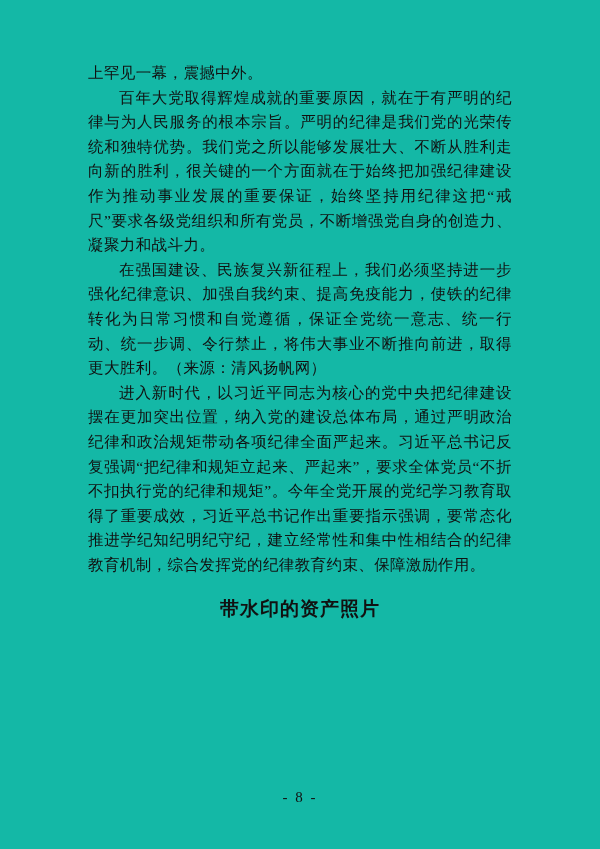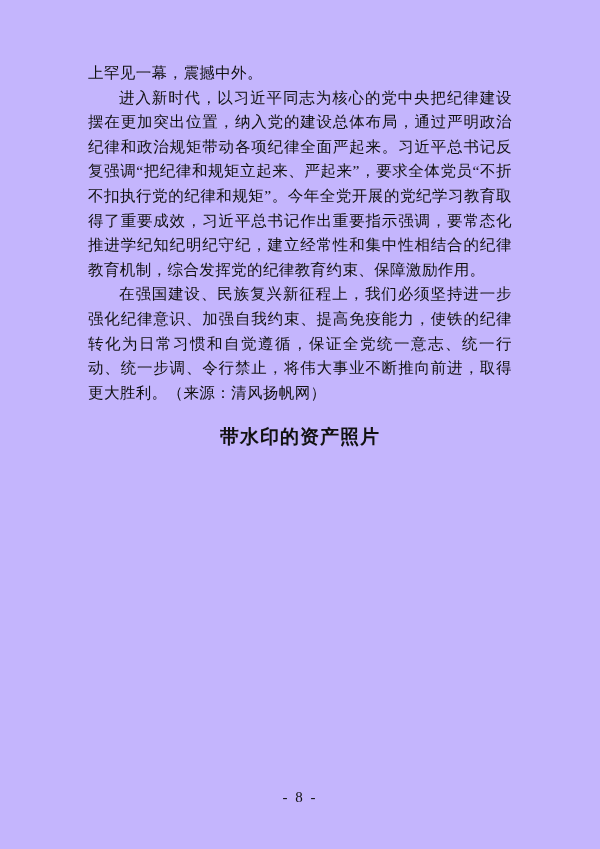--- a/index.html
+++ b/index.html
@@ -4,21 +4,21 @@
 <style>
   html, body {
     margin: 0;
     padding: 0;
     background: #ffffff;
   }
   .page {
     position: relative;
     width: 600px;
     height: 849px;
-    background: #c4b5fd;
+    background: #14b8a6;
     color: #111111;
     font-family: "Liberation Serif", "DejaVu Serif", serif;
     overflow: hidden;
     box-sizing: border-box;
   }
   .body-text {
     position: absolute;
     left: 88px;
     top: 61px;
     width: 424px;
@@ -65,24 +65,25 @@
 </style>
 </head>
 <body>
 
 <div class="page">
 
   <div class="body-text">
 
     <p>上罕见一幕，震撼中外。</p>
 
+    <p class="para-indent">百年大党取得辉煌成就的重要原因，就在于有严明的纪律与为人民服务的根本宗旨。严明的纪律是我们党的光荣传统和独特优势。我们党之所以能够发展壮大、不断从胜利走向新的胜利，很关键的一个方面就在于始终把加强纪律建设作为推动事业发展的重要保证，始终坚持用纪律这把“戒尺”要求各级党组织和所有党员，不断增强党自身的创造力、凝聚力和战斗力。</p>
+
+    <p class="para-indent">在强国建设、民族复兴新征程上，我们必须坚持进一步强化纪律意识、加强自我约束、提高免疫能力，使铁的纪律转化为日常习惯和自觉遵循，保证全党统一意志、统一行动、统一步调、令行禁止，将伟大事业不断推向前进，取得更大胜利。（来源：清风扬帆网）</p>
 
     <p class="para-indent">进入新时代，以习近平同志为核心的党中央把纪律建设摆在更加突出位置，纳入党的建设总体布局，通过严明政治纪律和政治规矩带动各项纪律全面严起来。习近平总书记反复强调“把纪律和规矩立起来、严起来”，要求全体党员“不折不扣执行党的纪律和规矩”。今年全党开展的党纪学习教育取得了重要成效，习近平总书记作出重要指示强调，要常态化推进学纪知纪明纪守纪，建立经常性和集中性相结合的纪律教育机制，综合发挥党的纪律教育约束、保障激励作用。</p>
-
-    <p class="para-indent">在强国建设、民族复兴新征程上，我们必须坚持进一步强化纪律意识、加强自我约束、提高免疫能力，使铁的纪律转化为日常习惯和自觉遵循，保证全党统一意志、统一行动、统一步调、令行禁止，将伟大事业不断推向前进，取得更大胜利。（来源：清风扬帆网）</p>
 
 
     <p class="article-title">带水印的资产照片</p>
 
 
   </div>
 
   <div class="page-number">- 8 -</div>
 
 </div>

